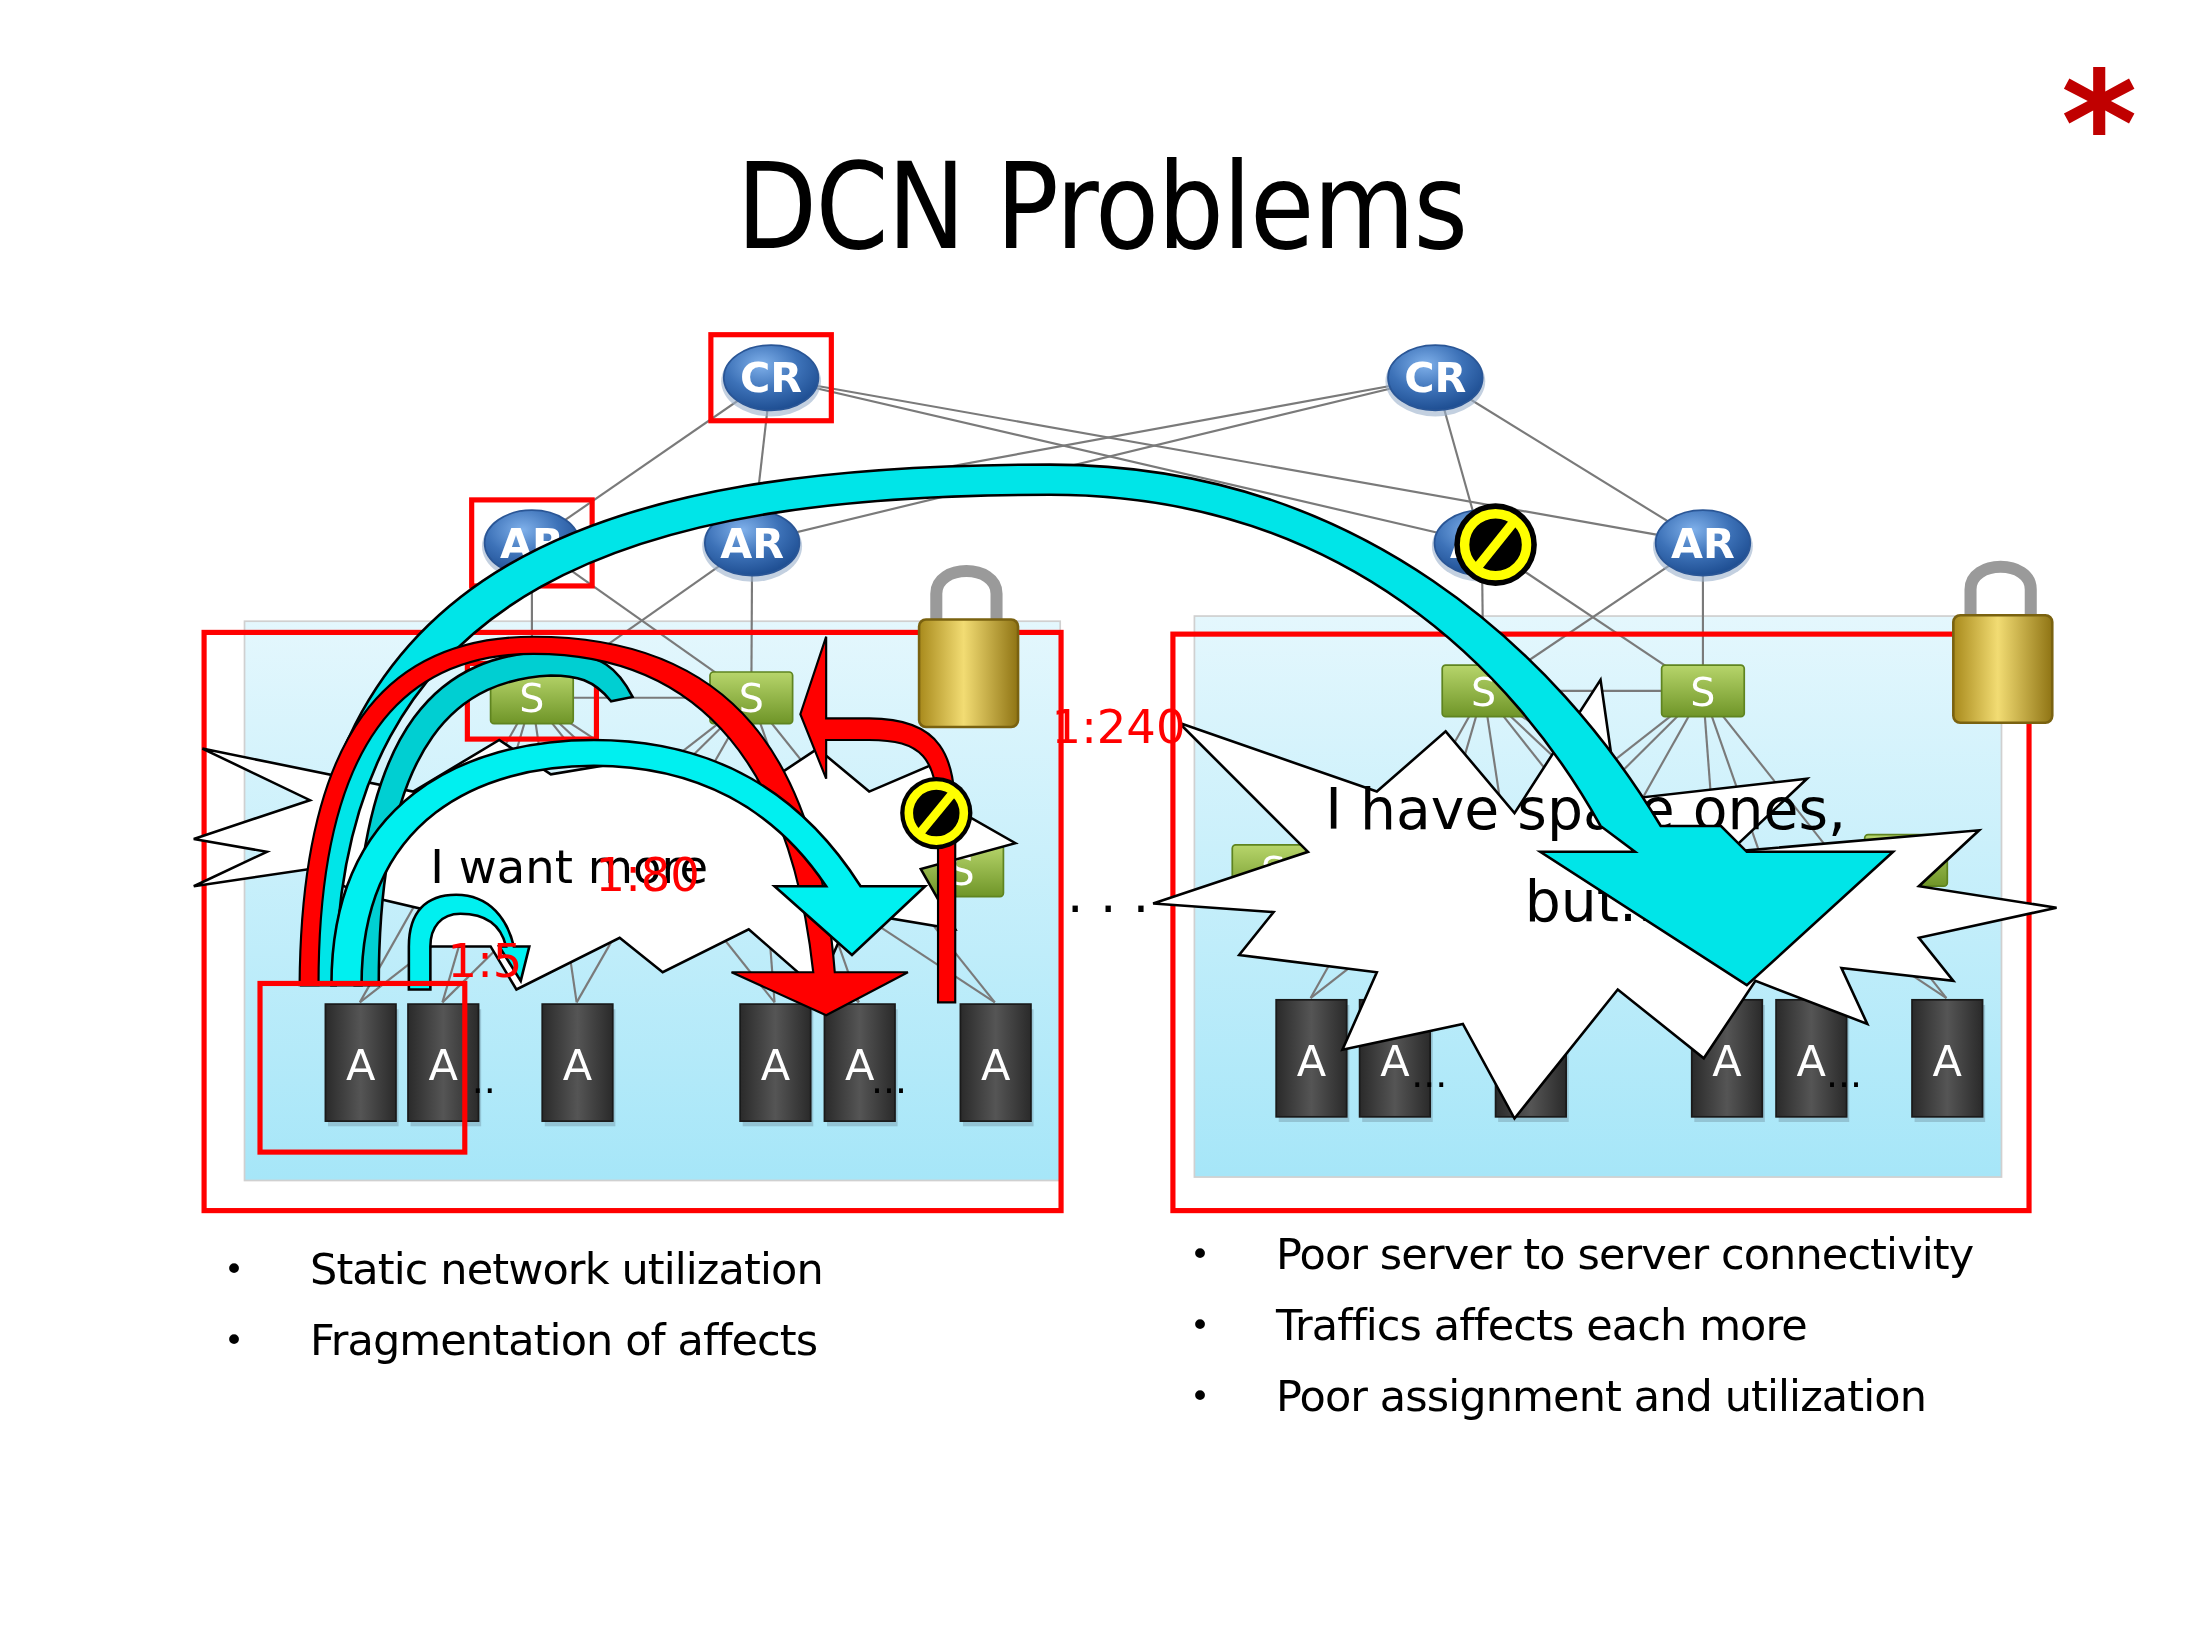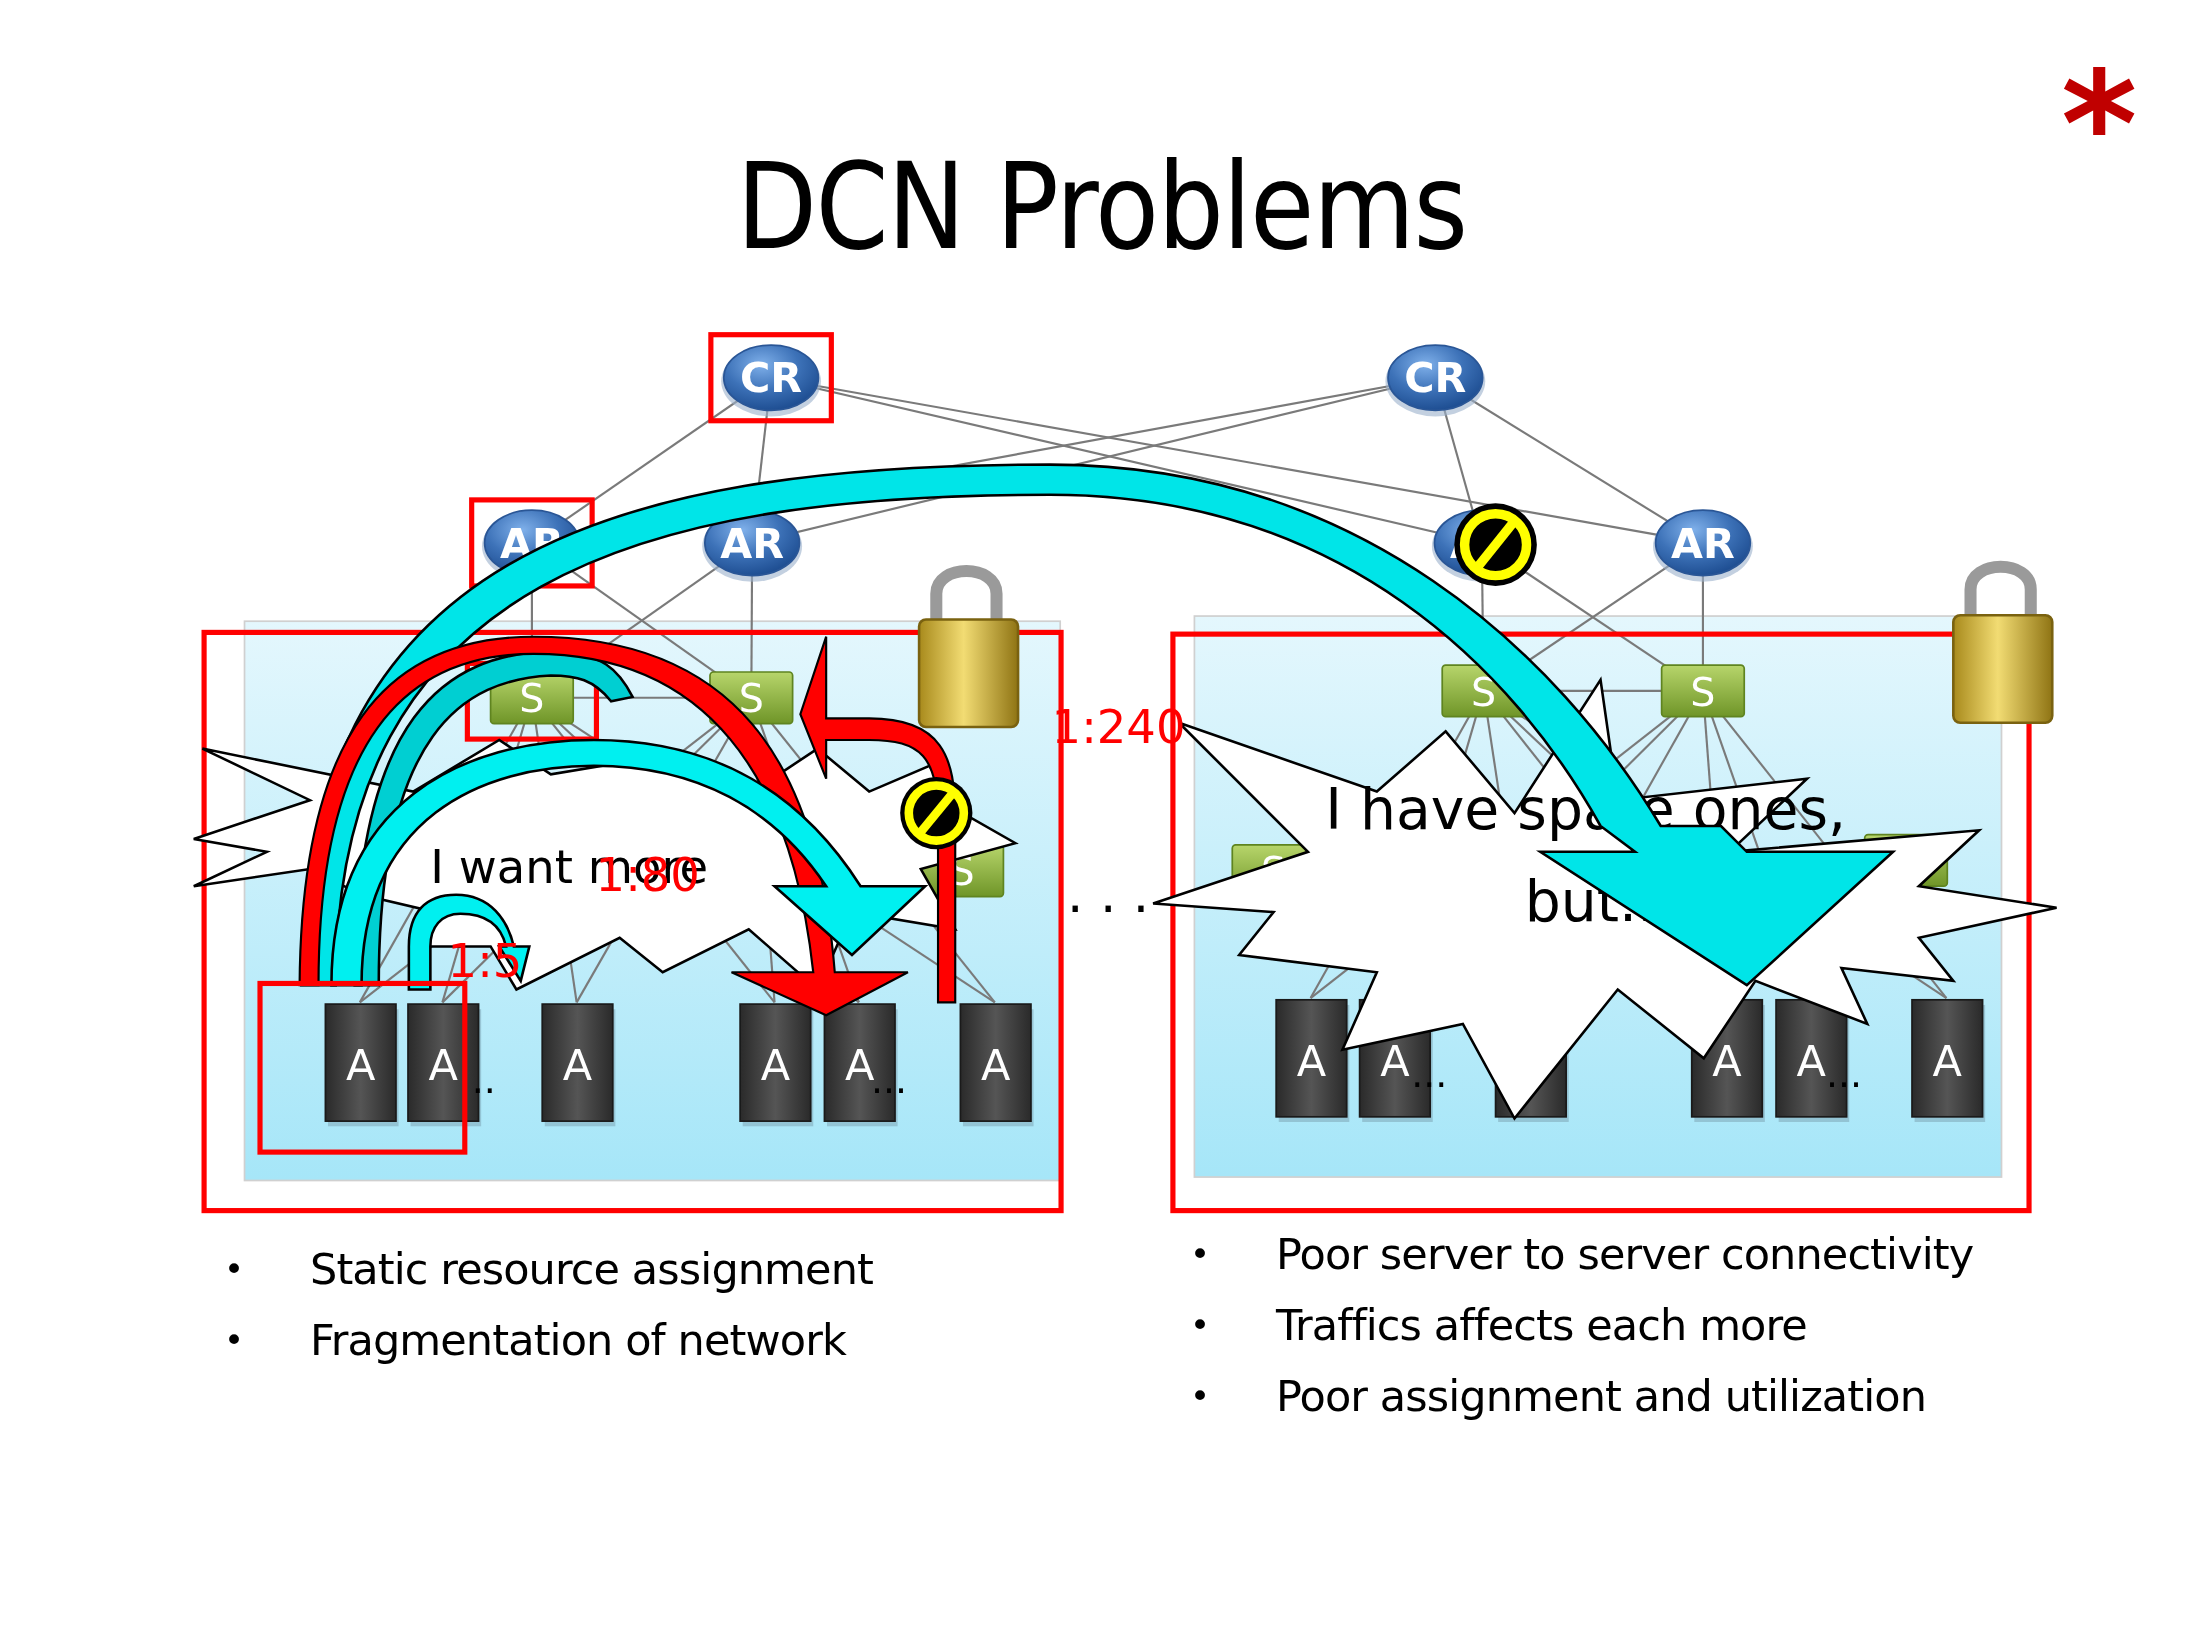--- a/index.html
+++ b/index.html
@@ -270,25 +270,25 @@
     </g>
     <g transform="translate(2270,645)">
       <path d="M20,70 L20,40 C20,5 90,5 90,40 L90,70" fill="none" stroke="#9a9a9a" stroke-width="14"></path>
       <rect x="0" y="70" width="115" height="125" rx="8" fill="url(#lockBody)" stroke="#7a6210" stroke-width="3"></rect>
     </g>
   </svg>
 
   <ul class="bullets" style="left:224px; top:1243px;">
     <li>
         <span class="dot">•</span>
-        <span class="txt">Static resource assignment</span>
-      </li>
-    <li>
-        <span class="dot">•</span>
-        <span class="txt">Fragmentation of network</span>
+        <span class="txt">Static network utilization</span>
+      </li>
+    <li>
+        <span class="dot">•</span>
+        <span class="txt">Fragmentation of affects</span>
       </li>
   </ul>
   <ul class="bullets" style="left:1190px; top:1228px;">
     <li>
         <span class="dot">•</span>
         <span class="txt">Poor server to server connectivity</span>
       </li>
     <li>
         <span class="dot">•</span>
         <span class="txt">Traffics affects each more</span>

